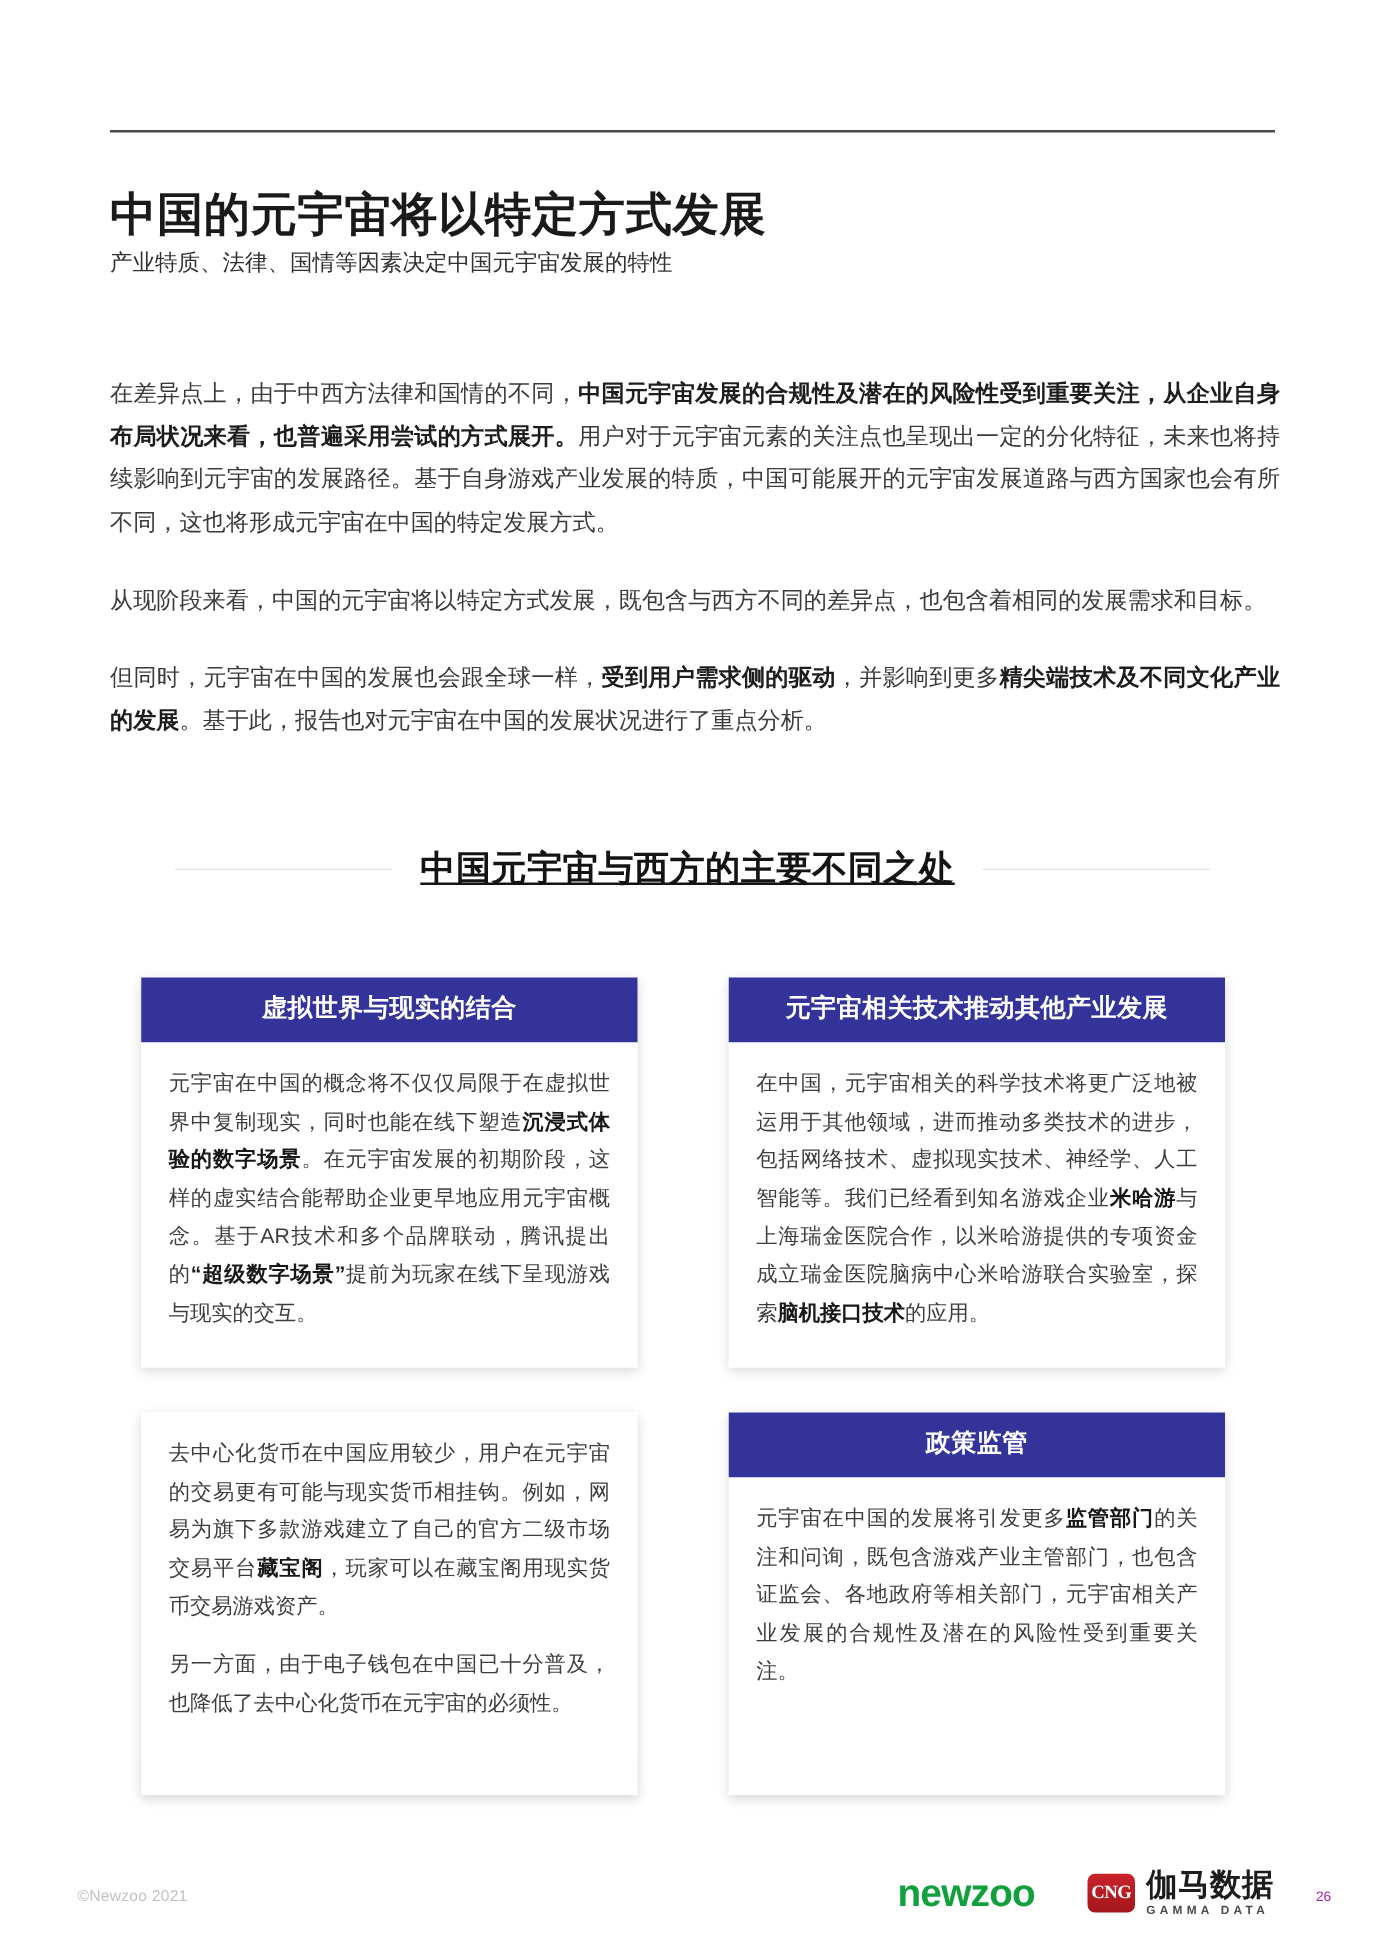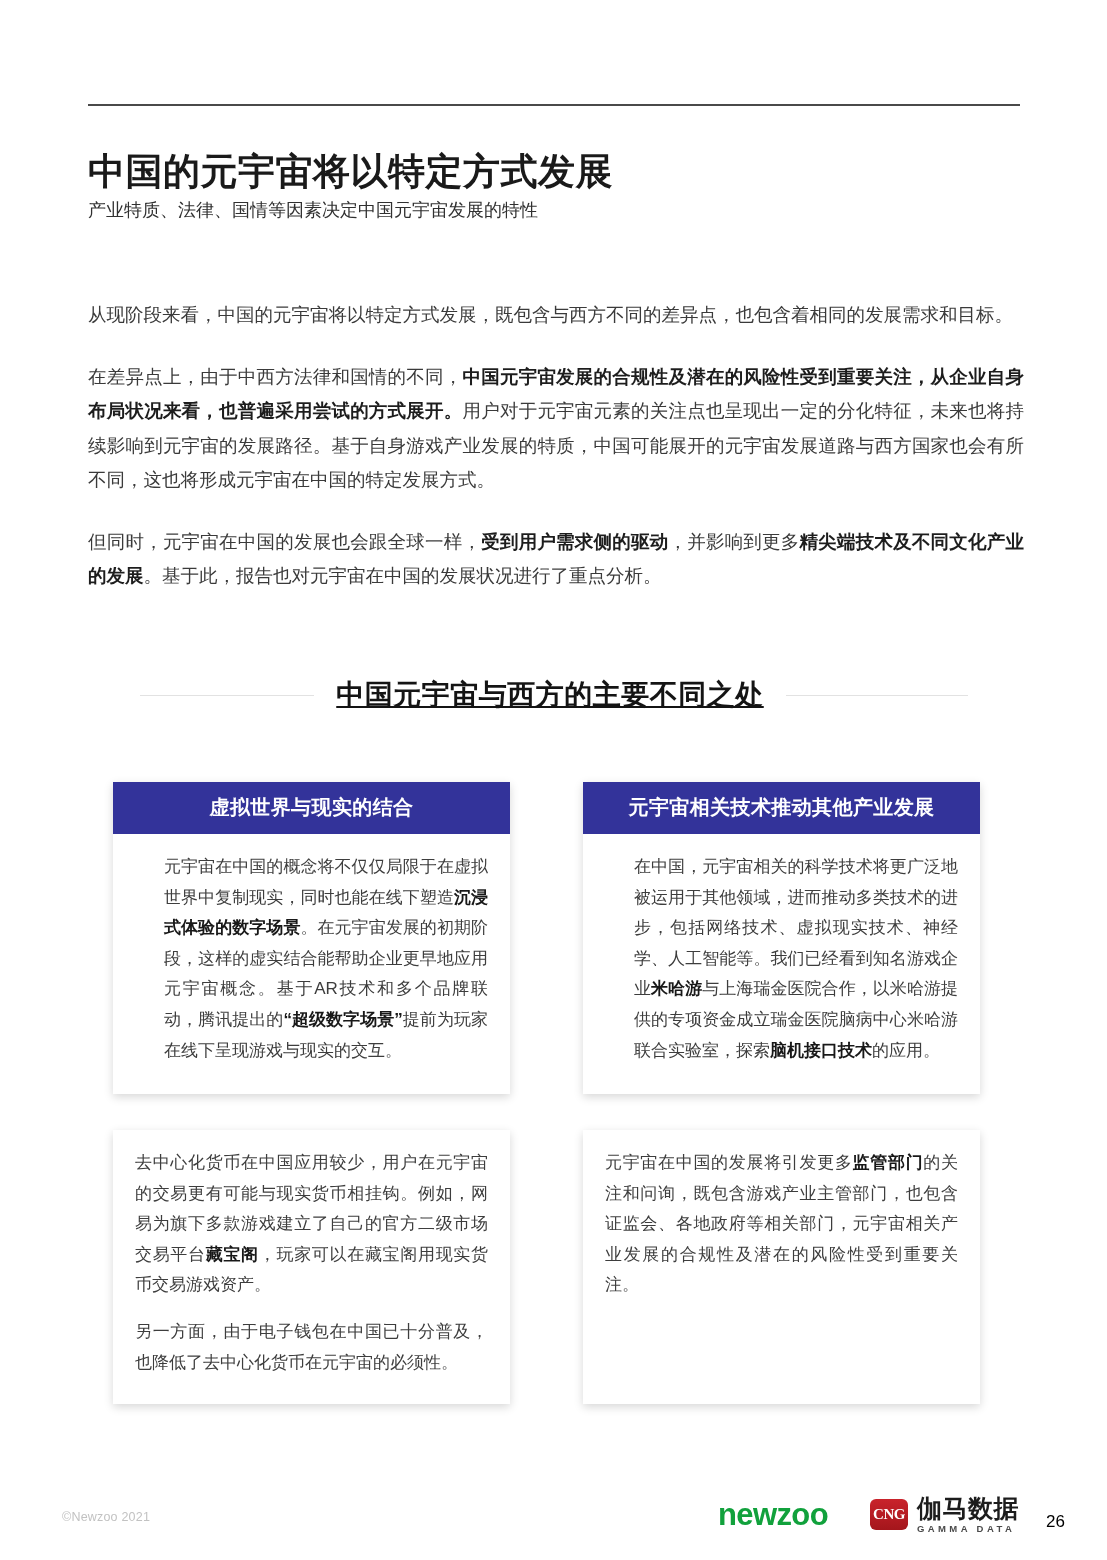--- a/index.html
+++ b/index.html
@@ -139,21 +139,21 @@
     color: #3d3d3d;
     text-align: justify;
     text-justify: inter-character;
   }
   .card-body p:last-child { margin-bottom: 0; }
   .card-body b {
     font-weight: 700;
     color: #181818;
   }
   
-  .card.row1 .card-body { min-height: 216px; margin-left: 29px; }
+  .card.row1 .card-body { min-height: 216px; }
   .card.row2 .card-body { min-height: 210px; }
 
   
   .footer {
     position: absolute;
     left: 0;
     top: 1496px;
     width: 1107px;
     height: 50px;
   }
@@ -215,40 +215,40 @@
     font-size: 9.5px;
     font-weight: 700;
     color: #4a4a4a;
     letter-spacing: 3.4px;
     margin-top: 3px;
   }
   .page-number {
     position: absolute;
     right: 42px;
     top: 16px;
-    font-size: 17px;
-    color: #000000;
+    font-size: 11px;
+    color: #a21caf;
   }
 </style>
 </head>
 <body>
 
 <div class="page">
 
   <div class="top-rule"></div>
 
   <h1 class="page-title">中国的元宇宙将以特定方式发展</h1>
   <div class="page-subtitle">产业特质、法律、国情等因素决定中国元宇宙发展的特性</div>
 
   <div class="body-block">
     <p class="para">
-      <span>从现阶段来看，中国的元宇宙将以特定方式发展，既包含与西方不同的差异点，也包含着相同的发展需求和目标。</span>
+      <span>在差异点上，由于中西方法律和国情的不同，</span><b>中国元宇宙发展的合规性及潜在的风险性受到重要关注，从企业自身布局状况来看，也普遍采用尝试的方式展开。</b><span>用户对于元宇宙元素的关注点也呈现出一定的分化特征，未来也将持续影响到元宇宙的发展路径。基于自身游戏产业发展的特质，中国可能展开的元宇宙发展道路与西方国家也会有所不同，这也将形成元宇宙在中国的特定发展方式。</span>
     </p>
     <p class="para">
-      <span>在差异点上，由于中西方法律和国情的不同，</span><b>中国元宇宙发展的合规性及潜在的风险性受到重要关注，从企业自身布局状况来看，也普遍采用尝试的方式展开。</b><span>用户对于元宇宙元素的关注点也呈现出一定的分化特征，未来也将持续影响到元宇宙的发展路径。基于自身游戏产业发展的特质，中国可能展开的元宇宙发展道路与西方国家也会有所不同，这也将形成元宇宙在中国的特定发展方式。</span>
+      <span>从现阶段来看，中国的元宇宙将以特定方式发展，既包含与西方不同的差异点，也包含着相同的发展需求和目标。</span>
     </p>
     <p class="para">
       <span>但同时，元宇宙在中国的发展也会跟全球一样，</span><b>受到用户需求侧的驱动</b><span>，并影响到更多</span><b>精尖端技术及不同文化产业的发展</b><span>。基于此，报告也对元宇宙在中国的发展状况进行了重点分析。</span>
     </p>
   </div>
 
   <div class="section-heading-wrap">
     <span class="sh-rule left"></span>
     <span class="section-heading">中国元宇宙与西方的主要不同之处</span>
     <span class="sh-rule right"></span>
@@ -271,20 +271,21 @@
     </div>
 
     <div class="card row2">
       <div class="card-body">
         <p><span>去中心化货币在中国应用较少，用户在元宇宙的交易更有可能与现实货币相挂钩。例如，网易为旗下多款游戏建立了自己的官方二级市场交易平台</span><b>藏宝阁</b><span>，玩家可以在藏宝阁用现实货币交易游戏资产。</span></p>
         <p>另一方面，由于电子钱包在中国已十分普及，也降低了去中心化货币在元宇宙的必须性。</p>
       </div>
     </div>
 
     <div class="card row2">
+      <div class="card-header">政策监管</div>
       <div class="card-body">
         <p><span>元宇宙在中国的发展将引发更多</span><b>监管部门</b><span>的关注和问询，既包含游戏产业主管部门，也包含证监会、各地政府等相关部门，元宇宙相关产业发展的合规性及潜在的风险性受到重要关注。</span></p>
       </div>
     </div>
 
   </div>
 
   <div class="footer">
     <div class="copyright">©Newzoo 2021</div>
     <div class="logos">

